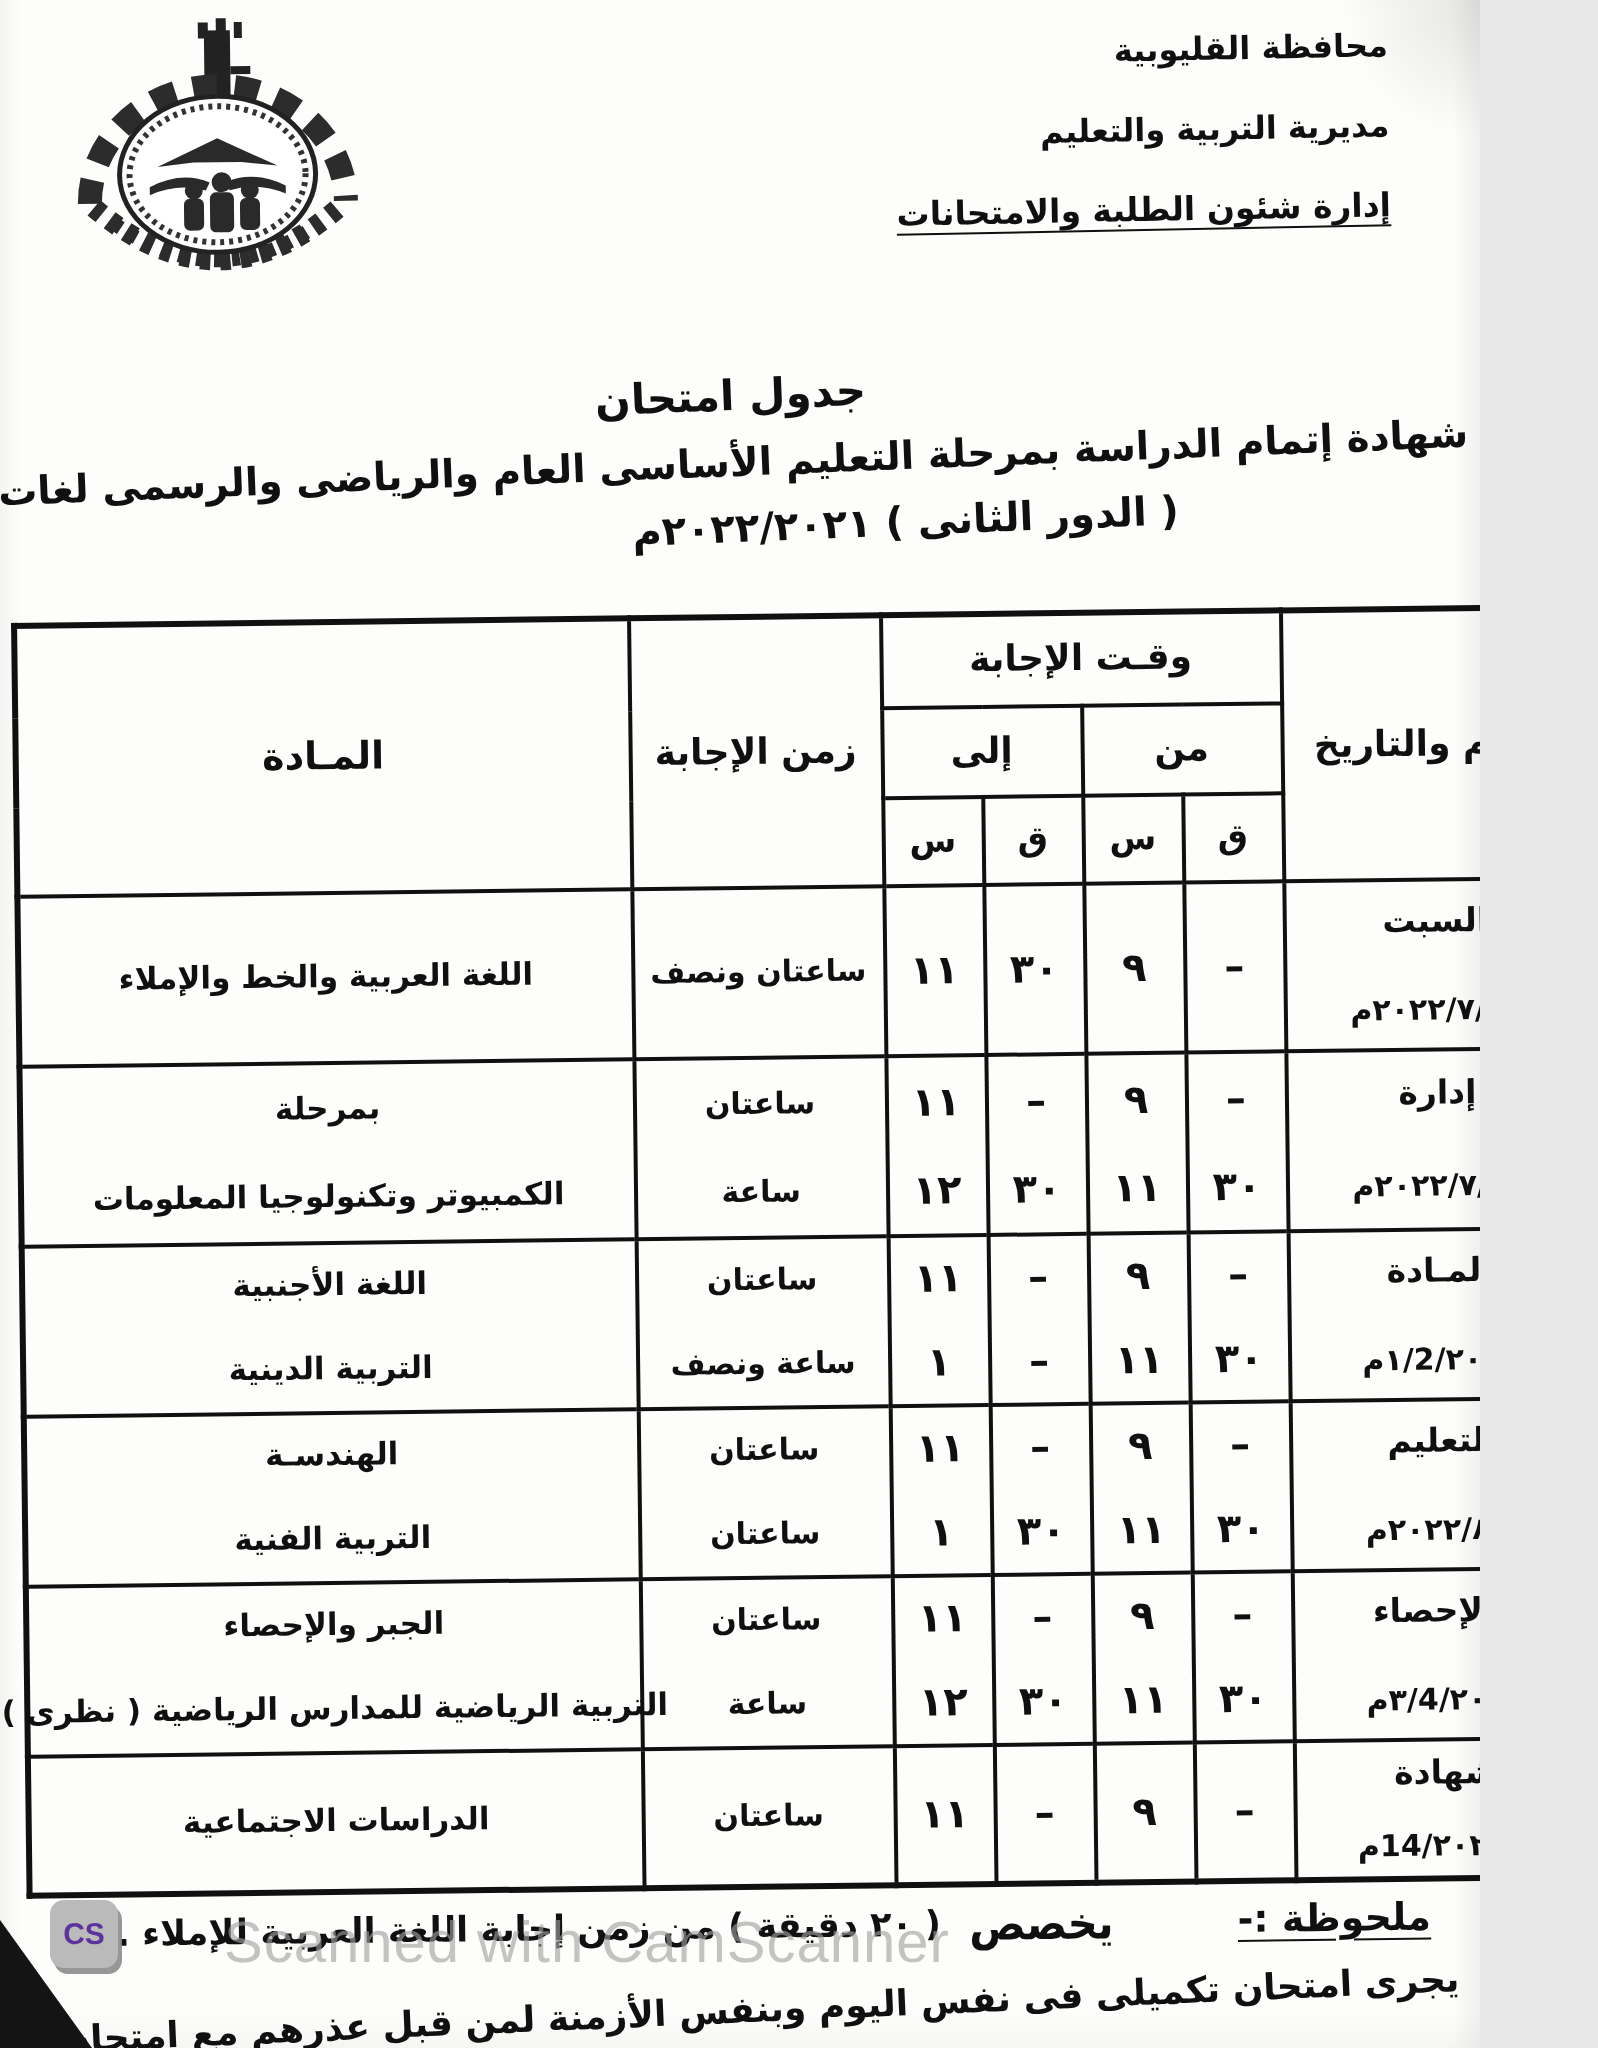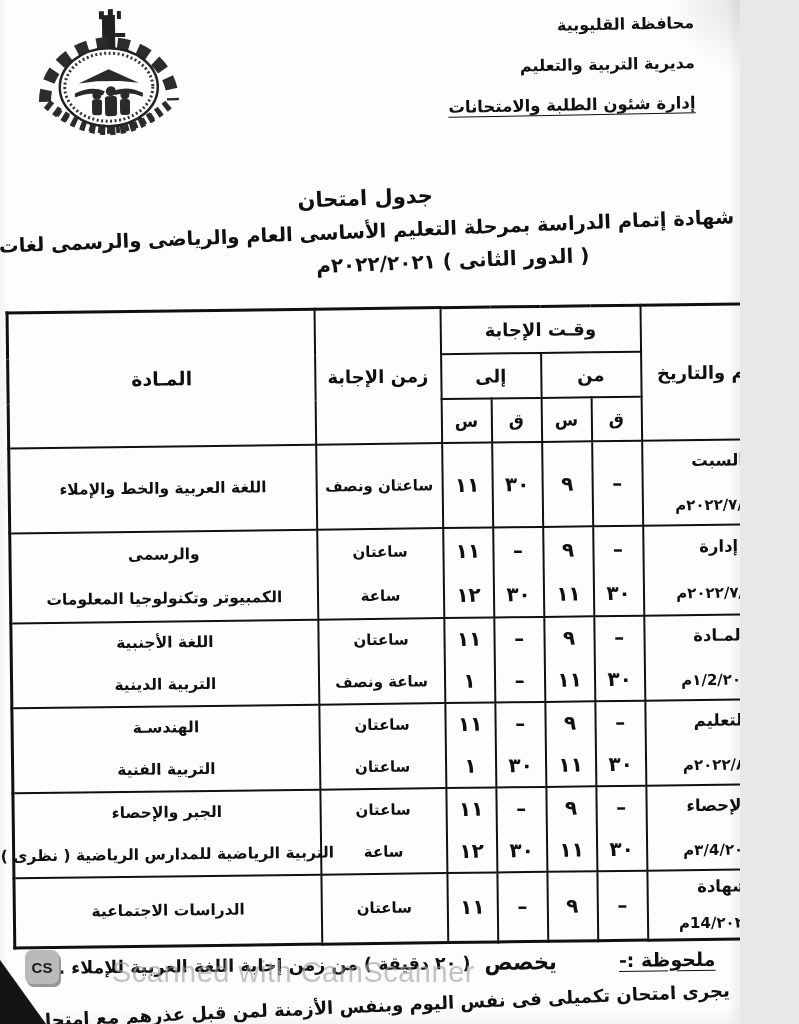--- a/index.html
+++ b/index.html
@@ -72,21 +72,21 @@
   
   .watermark{
     position:absolute;top:956px;left:64px;width:380px;
     font-family:"Liberation Sans",sans-serif;font-size:29px;color:var(--wm);
     opacity:0.62;letter-spacing:0.5px;z-index:5;margin-left:48px;
   }
   .cs-badge{
     position:absolute;top:950px;left:25px;width:34px;height:34px;z-index:5;
     background:#b3b3b3;border-radius:7px;box-shadow:2px 3px 0 #8d8d8d;
     display:flex;align-items:center;justify-content:center;
-    font-family:"Liberation Sans",sans-serif;font-weight:bold;font-size:15px;color:#000000;
+    font-family:"Liberation Sans",sans-serif;font-weight:bold;font-size:15px;color:#4c1d95;
     opacity:0.9;
   }
   .corner-black{
     position:absolute;bottom:0;left:0;width:0;height:0;z-index:6;
     border-bottom:64px solid #141414;border-right:46px solid transparent;
   }
 </style>
 </head>
 <body>
 
@@ -234,21 +234,21 @@
               </div>
             </td>
             <td class="cell">
               <div class="stack">
                 <div class="dur">ساعتان</div>
                 <div class="dur">ساعة</div>
               </div>
             </td>
             <td class="cell">
               <div class="stack">
-                <div class="subj">والرسمى</div>
+                <div class="subj">بمرحلة</div>
                 <div class="subj">الكمبيوتر وتكنولوجيا المعلومات</div>
               </div>
             </td>
           </tr>
           <tr style="height: 85px;">
             <td class="cell">
               <div class="stack">
                 <div class="day-name">المـادة</div>
                 <div class="day-date">٢٠٢٢/2/١م</div>
               </div>

